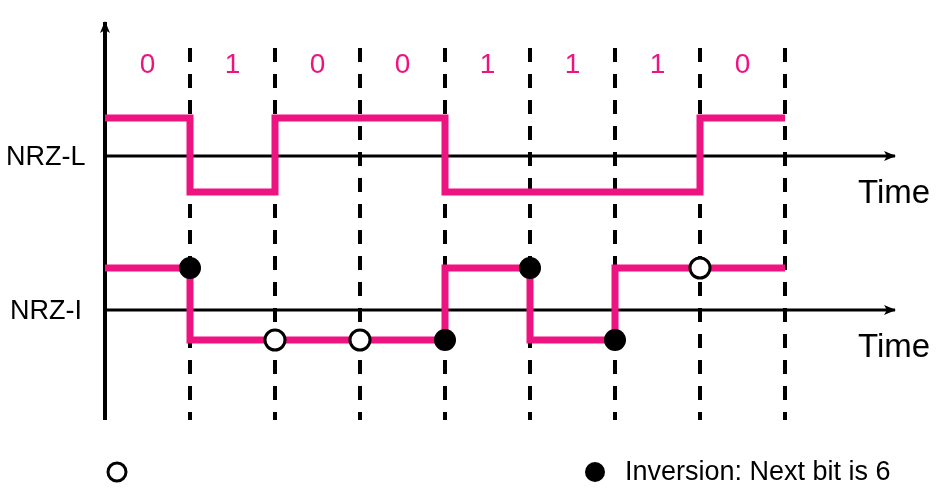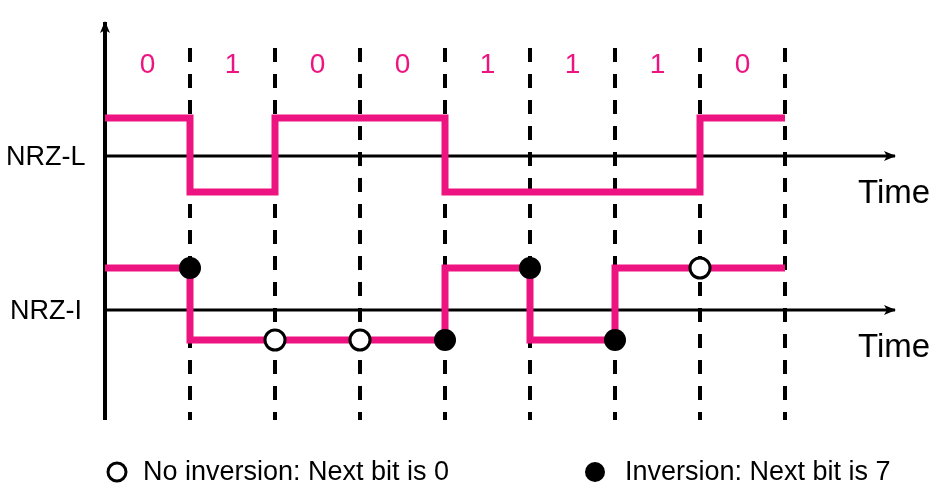--- a/index.html
+++ b/index.html
@@ -74,16 +74,15 @@
       <div class="bit" style="left: 105px; top: 48px; width: 85px;">0</div>
       <div class="bit" style="left: 190px; top: 48px; width: 85px;">1</div>
       <div class="bit" style="left: 275px; top: 48px; width: 85px;">0</div>
       <div class="bit" style="left: 360px; top: 48px; width: 85px;">0</div>
       <div class="bit" style="left: 445px; top: 48px; width: 85px;">1</div>
       <div class="bit" style="left: 530px; top: 48px; width: 85px;">1</div>
       <div class="bit" style="left: 615px; top: 48px; width: 85px;">1</div>
       <div class="bit" style="left: 700px; top: 48px; width: 85px;">0</div>
     </div>
 
-  <div class="legend" style="left:143px; top:456px;">No inversion: Next bit is 0</div>
-  <div class="legend" style="left:625px; top:456px;">Inversion: Next bit is 7</div>
+  <div class="legend" style="left:625px; top:456px;">Inversion: Next bit is 6</div>
 
 </div>
 
 </body></html>

